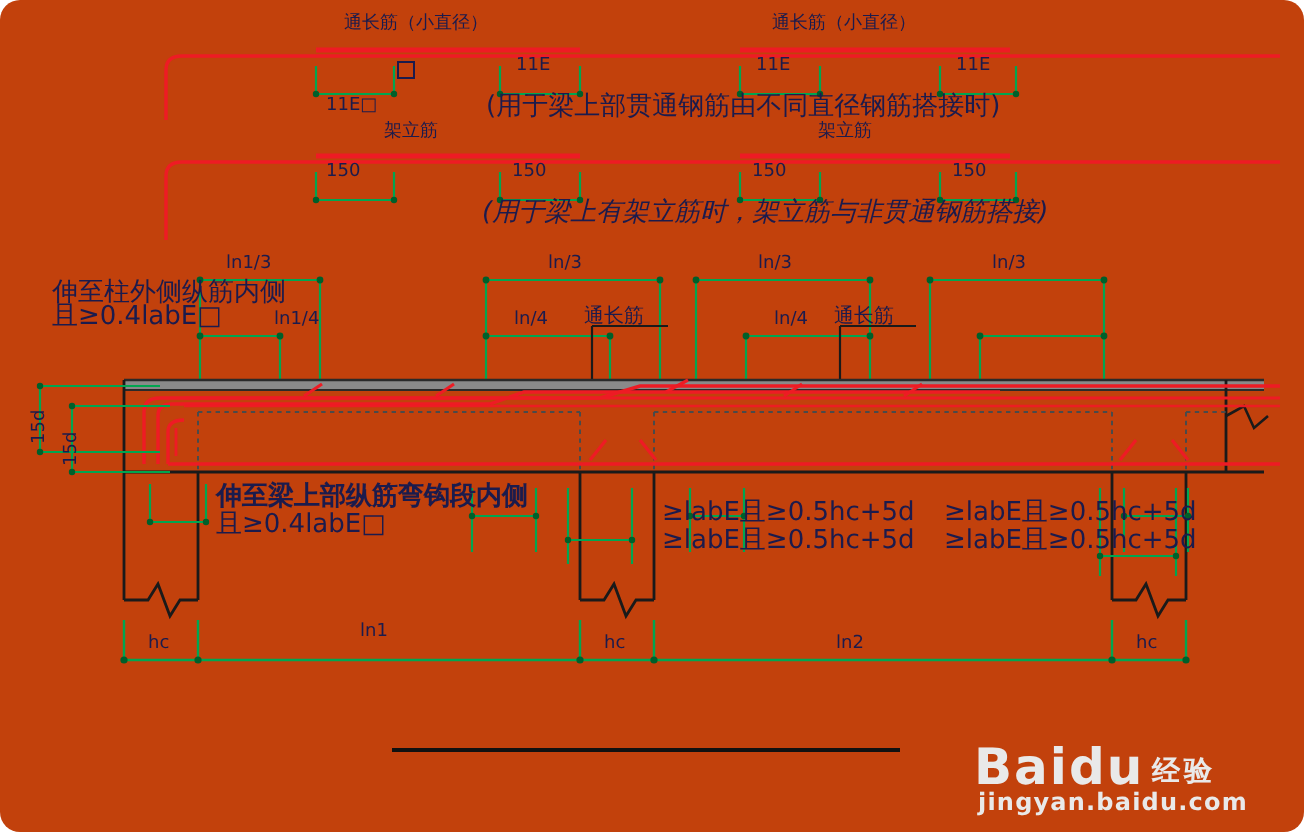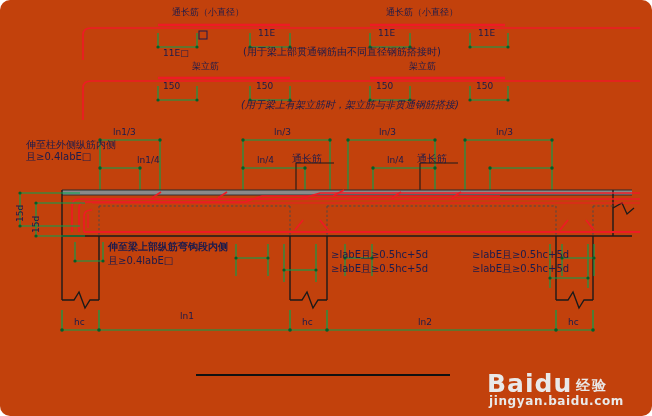--- a/index.html
+++ b/index.html
@@ -17,21 +17,21 @@
   #stage svg{position:absolute;left:0;top:0;}
   .lbl{
     position:absolute;
     white-space:nowrap;
     color:#1b1b4d;
     font-family:"DejaVu Sans","Liberation Sans",sans-serif;
     line-height:1.05;
   }
   .cn{font-family:"DejaVu Sans","Liberation Sans",sans-serif;}
   .t9{font-size:9px;}
-  .t85{font-size:10px;}
+  .t85{font-size:13px;}
   .t10{font-size:10px;}
   .vert{transform-origin:0 0;}
   .title{
     position:absolute;
     color:#1a1a1a;
     font-size:14.5px;
     letter-spacing:.5px;
     font-weight:600;
   }
   .titleline{position:absolute;background:#111;}

